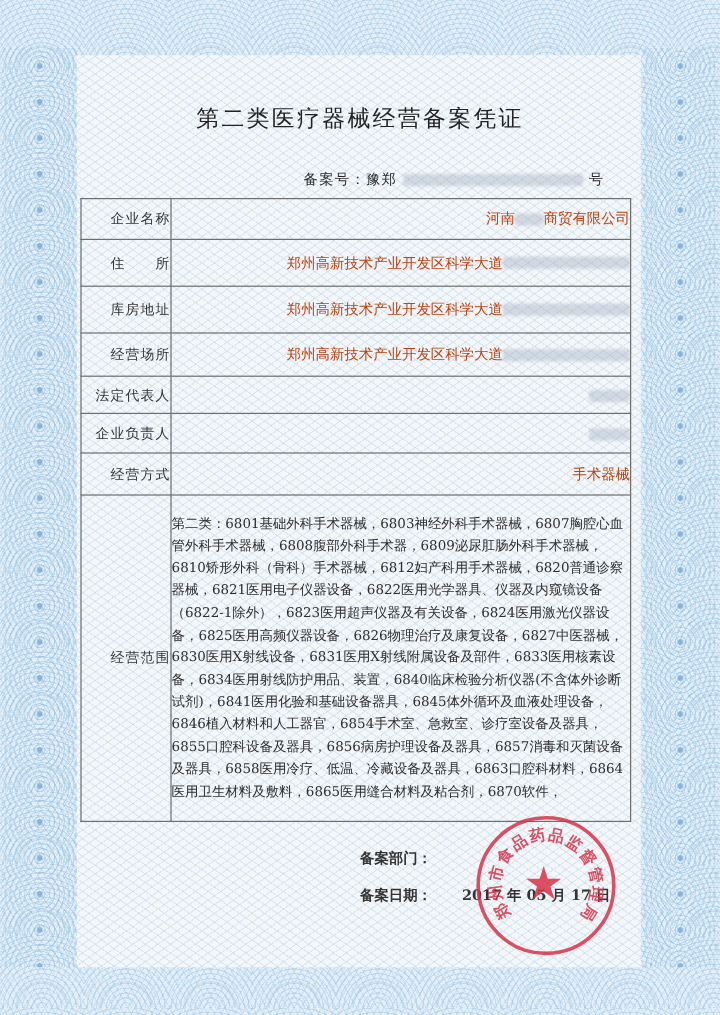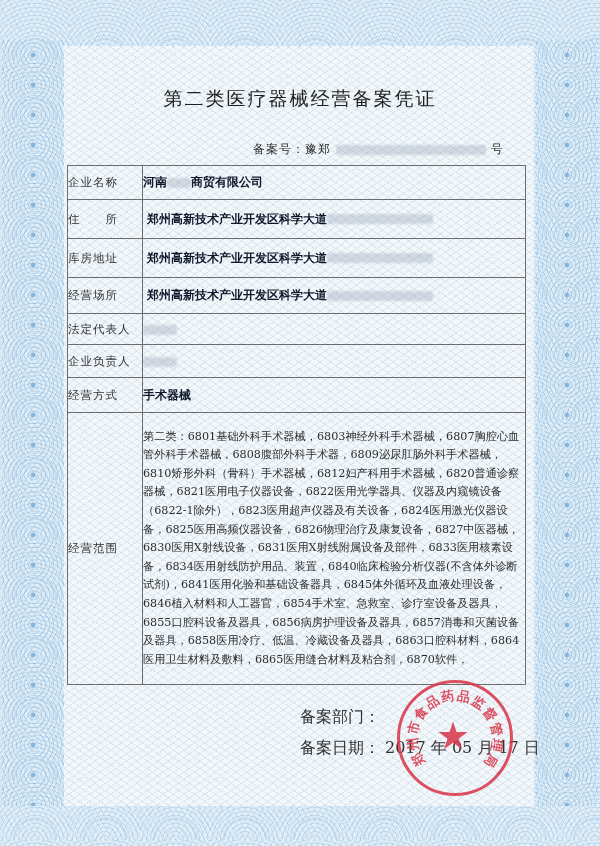--- a/index.html
+++ b/index.html
@@ -45,27 +45,27 @@
   .blur {
     display: inline-block; color: transparent; border-radius: 2px;
     background: linear-gradient(90deg, rgba(150,160,180,0.35), rgba(170,180,195,0.45), rgba(150,160,180,0.35));
     filter: blur(1.2px); vertical-align: middle; height: 10px;
   }
   table.cert {
     position: absolute; left: 67px; top: 165px; width: 459px;
     border-collapse: collapse; font-size: 12px;
   }
   table.cert td { border: 1px solid #6d6d6d; padding: 0; }
-  td.lbl { width: 74px; text-align: left; letter-spacing: 1px; color: #333; font-size: 11.5px; }
-  td.val { text-align: left; font-weight: bold; color: #0f172a; }
+  td.lbl { width: 74px; text-align: right; letter-spacing: 1px; color: #333; font-size: 11.5px; }
+  td.val { text-align: right; font-weight: normal; color: #c2410c; }
   td.val.addr { padding-left: 4px; }
   td.scope {
     text-align: left; font-size: 11.2px; line-height: 18.6px; padding: 20px 8px 24px 10px; color: #2d2d2d; margin-left: 28px;
   }
-  .footer-label { position: absolute; font-size: 16px; font-weight: normal; color: #333; }
+  .footer-label { position: absolute; font-size: 12px; font-weight: bold; color: #333; }
   .seal {
     position: absolute; left: 397px; top: 680px; width: 110px; height: 110px;
     border: 3px solid rgba(215,50,70,0.85); border-radius: 50%;
   }
   .seal-star {
     position: absolute; left: 36px; top: 34px; font-size: 38px; color: rgba(215,50,70,0.85); line-height: 1;
   }
   .seal-text {
     position: absolute; inset: 0; font-size: 13px; color: rgba(215,50,70,0.85); font-weight: bold;
   }

